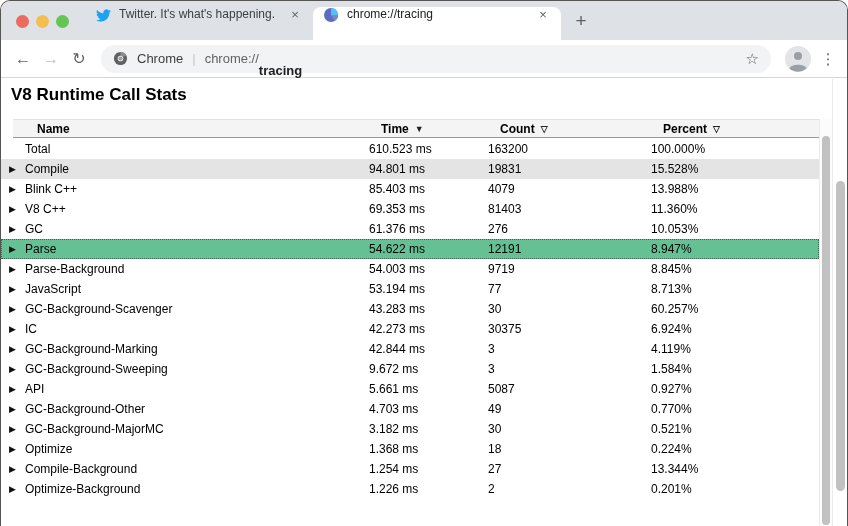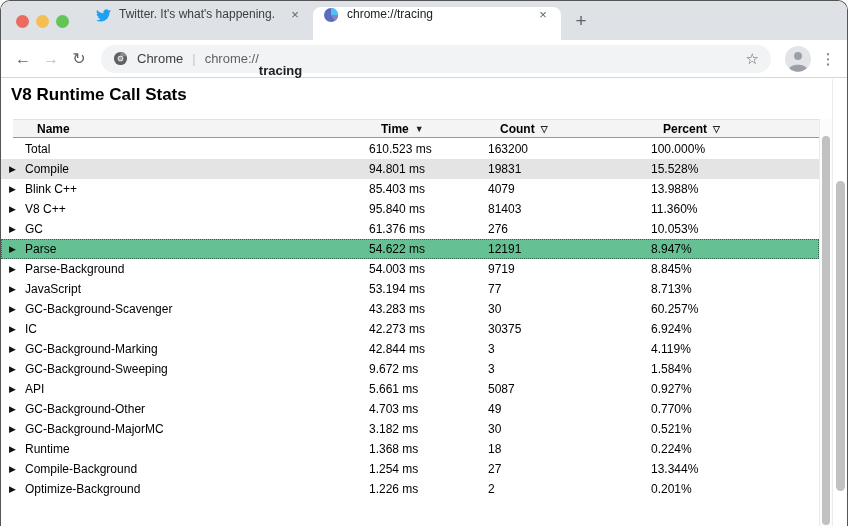--- a/index.html
+++ b/index.html
@@ -172,21 +172,21 @@
     <span class="c-expand">▶</span>
     <span class="cell c-name">Blink C++</span>
     <span class="cell c-time">85.403 ms</span>
     <span class="cell c-count">4079</span>
     <span class="cell c-percent">13.988%</span>
   </div>
 
   <div class="trow">
     <span class="c-expand">▶</span>
     <span class="cell c-name">V8 C++</span>
-    <span class="cell c-time">95.840 ms</span>
+    <span class="cell c-time">69.353 ms</span>
     <span class="cell c-count">81403</span>
     <span class="cell c-percent">11.360%</span>
   </div>
 
   <div class="trow">
     <span class="c-expand">▶</span>
     <span class="cell c-name">GC</span>
     <span class="cell c-time">61.376 ms</span>
     <span class="cell c-count">276</span>
     <span class="cell c-percent">10.053%</span>
@@ -267,21 +267,21 @@
   <div class="trow">
     <span class="c-expand">▶</span>
     <span class="cell c-name">GC-Background-MajorMC</span>
     <span class="cell c-time">3.182 ms</span>
     <span class="cell c-count">30</span>
     <span class="cell c-percent">0.521%</span>
   </div>
 
   <div class="trow">
     <span class="c-expand">▶</span>
-    <span class="cell c-name">Runtime</span>
+    <span class="cell c-name">Optimize</span>
     <span class="cell c-time">1.368 ms</span>
     <span class="cell c-count">18</span>
     <span class="cell c-percent">0.224%</span>
   </div>
 
   <div class="trow">
     <span class="c-expand">▶</span>
     <span class="cell c-name">Compile-Background</span>
     <span class="cell c-time">1.254 ms</span>
     <span class="cell c-count">27</span>

